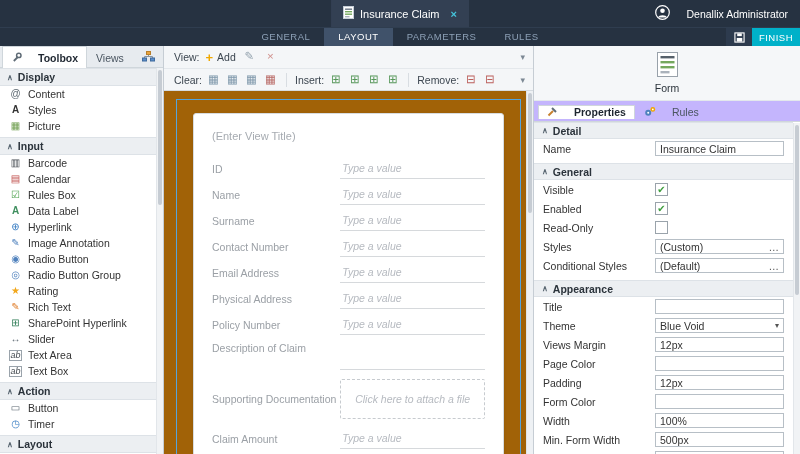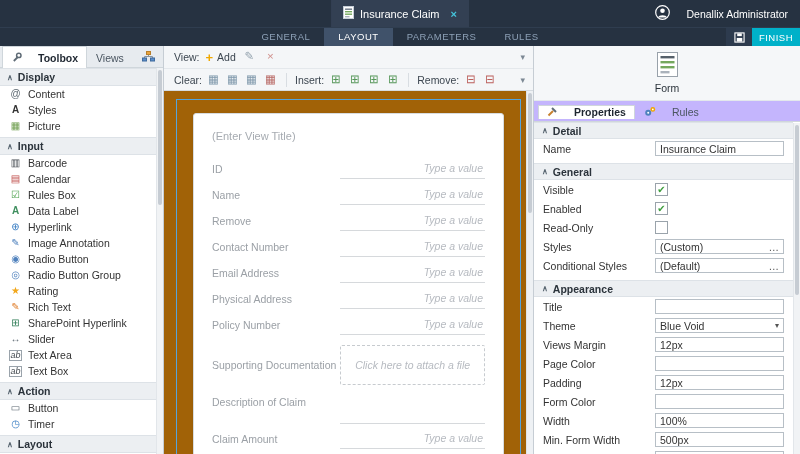--- a/index.html
+++ b/index.html
@@ -67,21 +67,21 @@
   .canvas-area { flex: 1; min-height: 0; margin: 8px 12px 0 12px; position: relative; }
   .selection-box { position: absolute; inset: 0; border: 1px solid #55a4dc; border-bottom: none; overflow: hidden; }
   .form-card { margin: 13px 16px; background: #fff; border: 1px solid #d8dcdf; border-radius: 3px;
                box-shadow: 0 1px 3px rgba(0,0,0,0.10); padding: 16px 18px 0 18px; min-height: 420px; }
   .view-title { color: #a6abb1; font-size: 11px; margin-bottom: 14px; }
   .f-row { display: flex; align-items: center; height: 26px; }
   .f-row.textarea { height: 34px; align-items: flex-start; padding-top: 4px; }
   .f-row.attachment { height: 54px; }
   .f-label { flex: 0 0 47%; color: #9ba0a6; font-size: 10.5px; }
   .f-input { flex: 1; border-bottom: 1px solid #d6d9dc; color: #b6bac0; font-style: italic; font-size: 10.5px;
-             height: 19px; line-height: 17px; padding: 0 2px; text-align: right; }
+             height: 19px; line-height: 17px; padding: 0 2px; }
   .f-input.area { height: 28px; line-height: 26px; }
   .f-attach { flex: 1; border: 1px dashed #c7cbcf; border-radius: 2px; height: 40px;
               display: flex; align-items: center; justify-content: center;
               color: #b6bac0; font-style: italic; font-size: 10.5px; }
   .center .vscroll { top: 45px; bottom: 0; background: #eef1f4; border-left: 1px solid #dfe4e8; }
   .center .thumb { top: 2px; height: 120px; }
 
   
   .props { flex: 0 0 266px; width: 266px; background: #fff; display: flex; flex-direction: column; position: relative; }
   .props-header { flex: 0 0 54px; background: #f5f7f9; display: flex; flex-direction: column;
@@ -325,46 +325,46 @@
             <div id="form-fields" data-interactable="false">
                 <div class="f-row input" data-interactable="false">
                   <span class="f-label" data-interactable="false">ID</span>
                   <div class="f-input" data-interactable="true">Type a value</div>
                 </div>
                 <div class="f-row input" data-interactable="false">
                   <span class="f-label" data-interactable="false">Name</span>
                   <div class="f-input" data-interactable="true">Type a value</div>
                 </div>
                 <div class="f-row input" data-interactable="false">
-                  <span class="f-label" data-interactable="false">Remove</span>
+                  <span class="f-label" data-interactable="false">Surname</span>
                   <div class="f-input" data-interactable="true">Type a value</div>
                 </div>
                 <div class="f-row input" data-interactable="false">
                   <span class="f-label" data-interactable="false">Contact Number</span>
                   <div class="f-input" data-interactable="true">Type a value</div>
                 </div>
                 <div class="f-row input" data-interactable="false">
                   <span class="f-label" data-interactable="false">Email Address</span>
                   <div class="f-input" data-interactable="true">Type a value</div>
                 </div>
                 <div class="f-row input" data-interactable="false">
                   <span class="f-label" data-interactable="false">Physical Address</span>
                   <div class="f-input" data-interactable="true">Type a value</div>
                 </div>
                 <div class="f-row input" data-interactable="false">
                   <span class="f-label" data-interactable="false">Policy Number</span>
                   <div class="f-input" data-interactable="true">Type a value</div>
+                </div>
+                <div class="f-row textarea" data-interactable="false">
+                  <span class="f-label" data-interactable="false">Description of Claim</span>
+                  <div class="f-input area" data-interactable="true"></div>
                 </div>
                 <div class="f-row attachment" data-interactable="false">
                   <span class="f-label" data-interactable="false">Supporting Documentation</span>
                   <div class="f-attach" data-interactable="true">Click here to attach a file</div>
-                </div>
-                <div class="f-row textarea" data-interactable="false">
-                  <span class="f-label" data-interactable="false">Description of Claim</span>
-                  <div class="f-input area" data-interactable="true"></div>
                 </div>
                 <div class="f-row input" data-interactable="false">
                   <span class="f-label" data-interactable="false">Claim Amount</span>
                   <div class="f-input" data-interactable="true">Type a value</div>
                 </div>
               </div>
           </div>
         </div>
       </div>
       <div class="vscroll" data-interactable="true">

